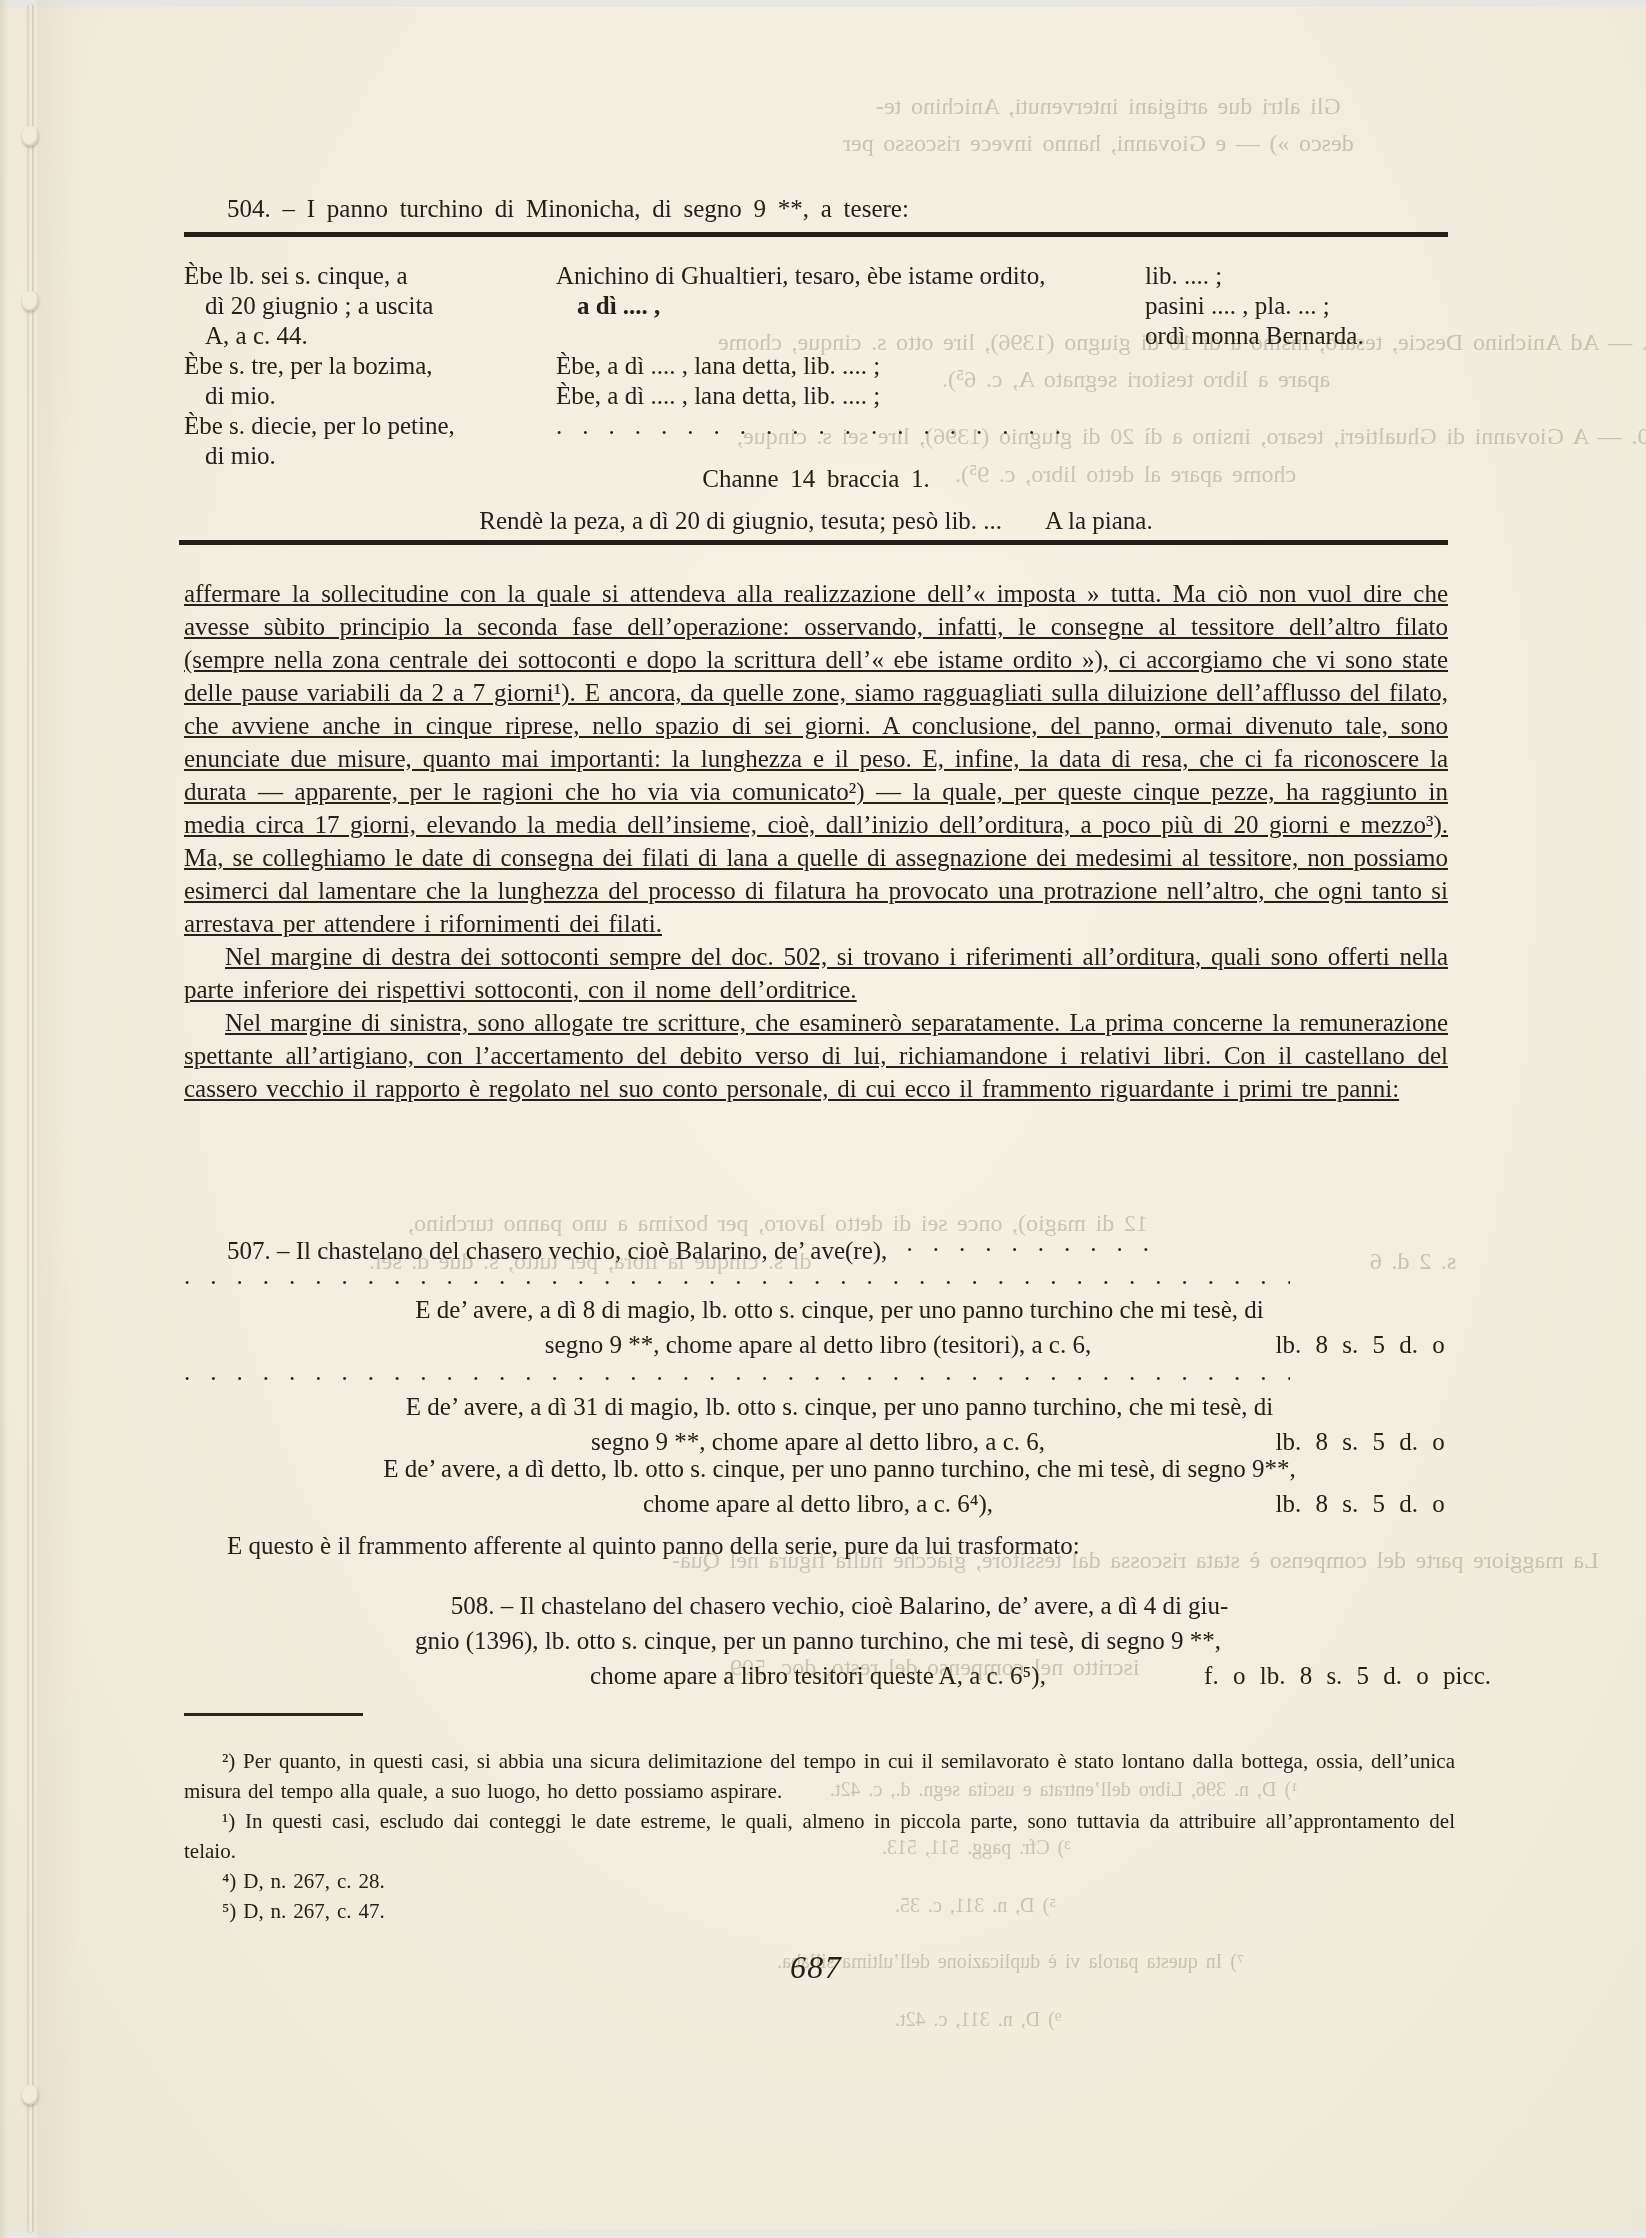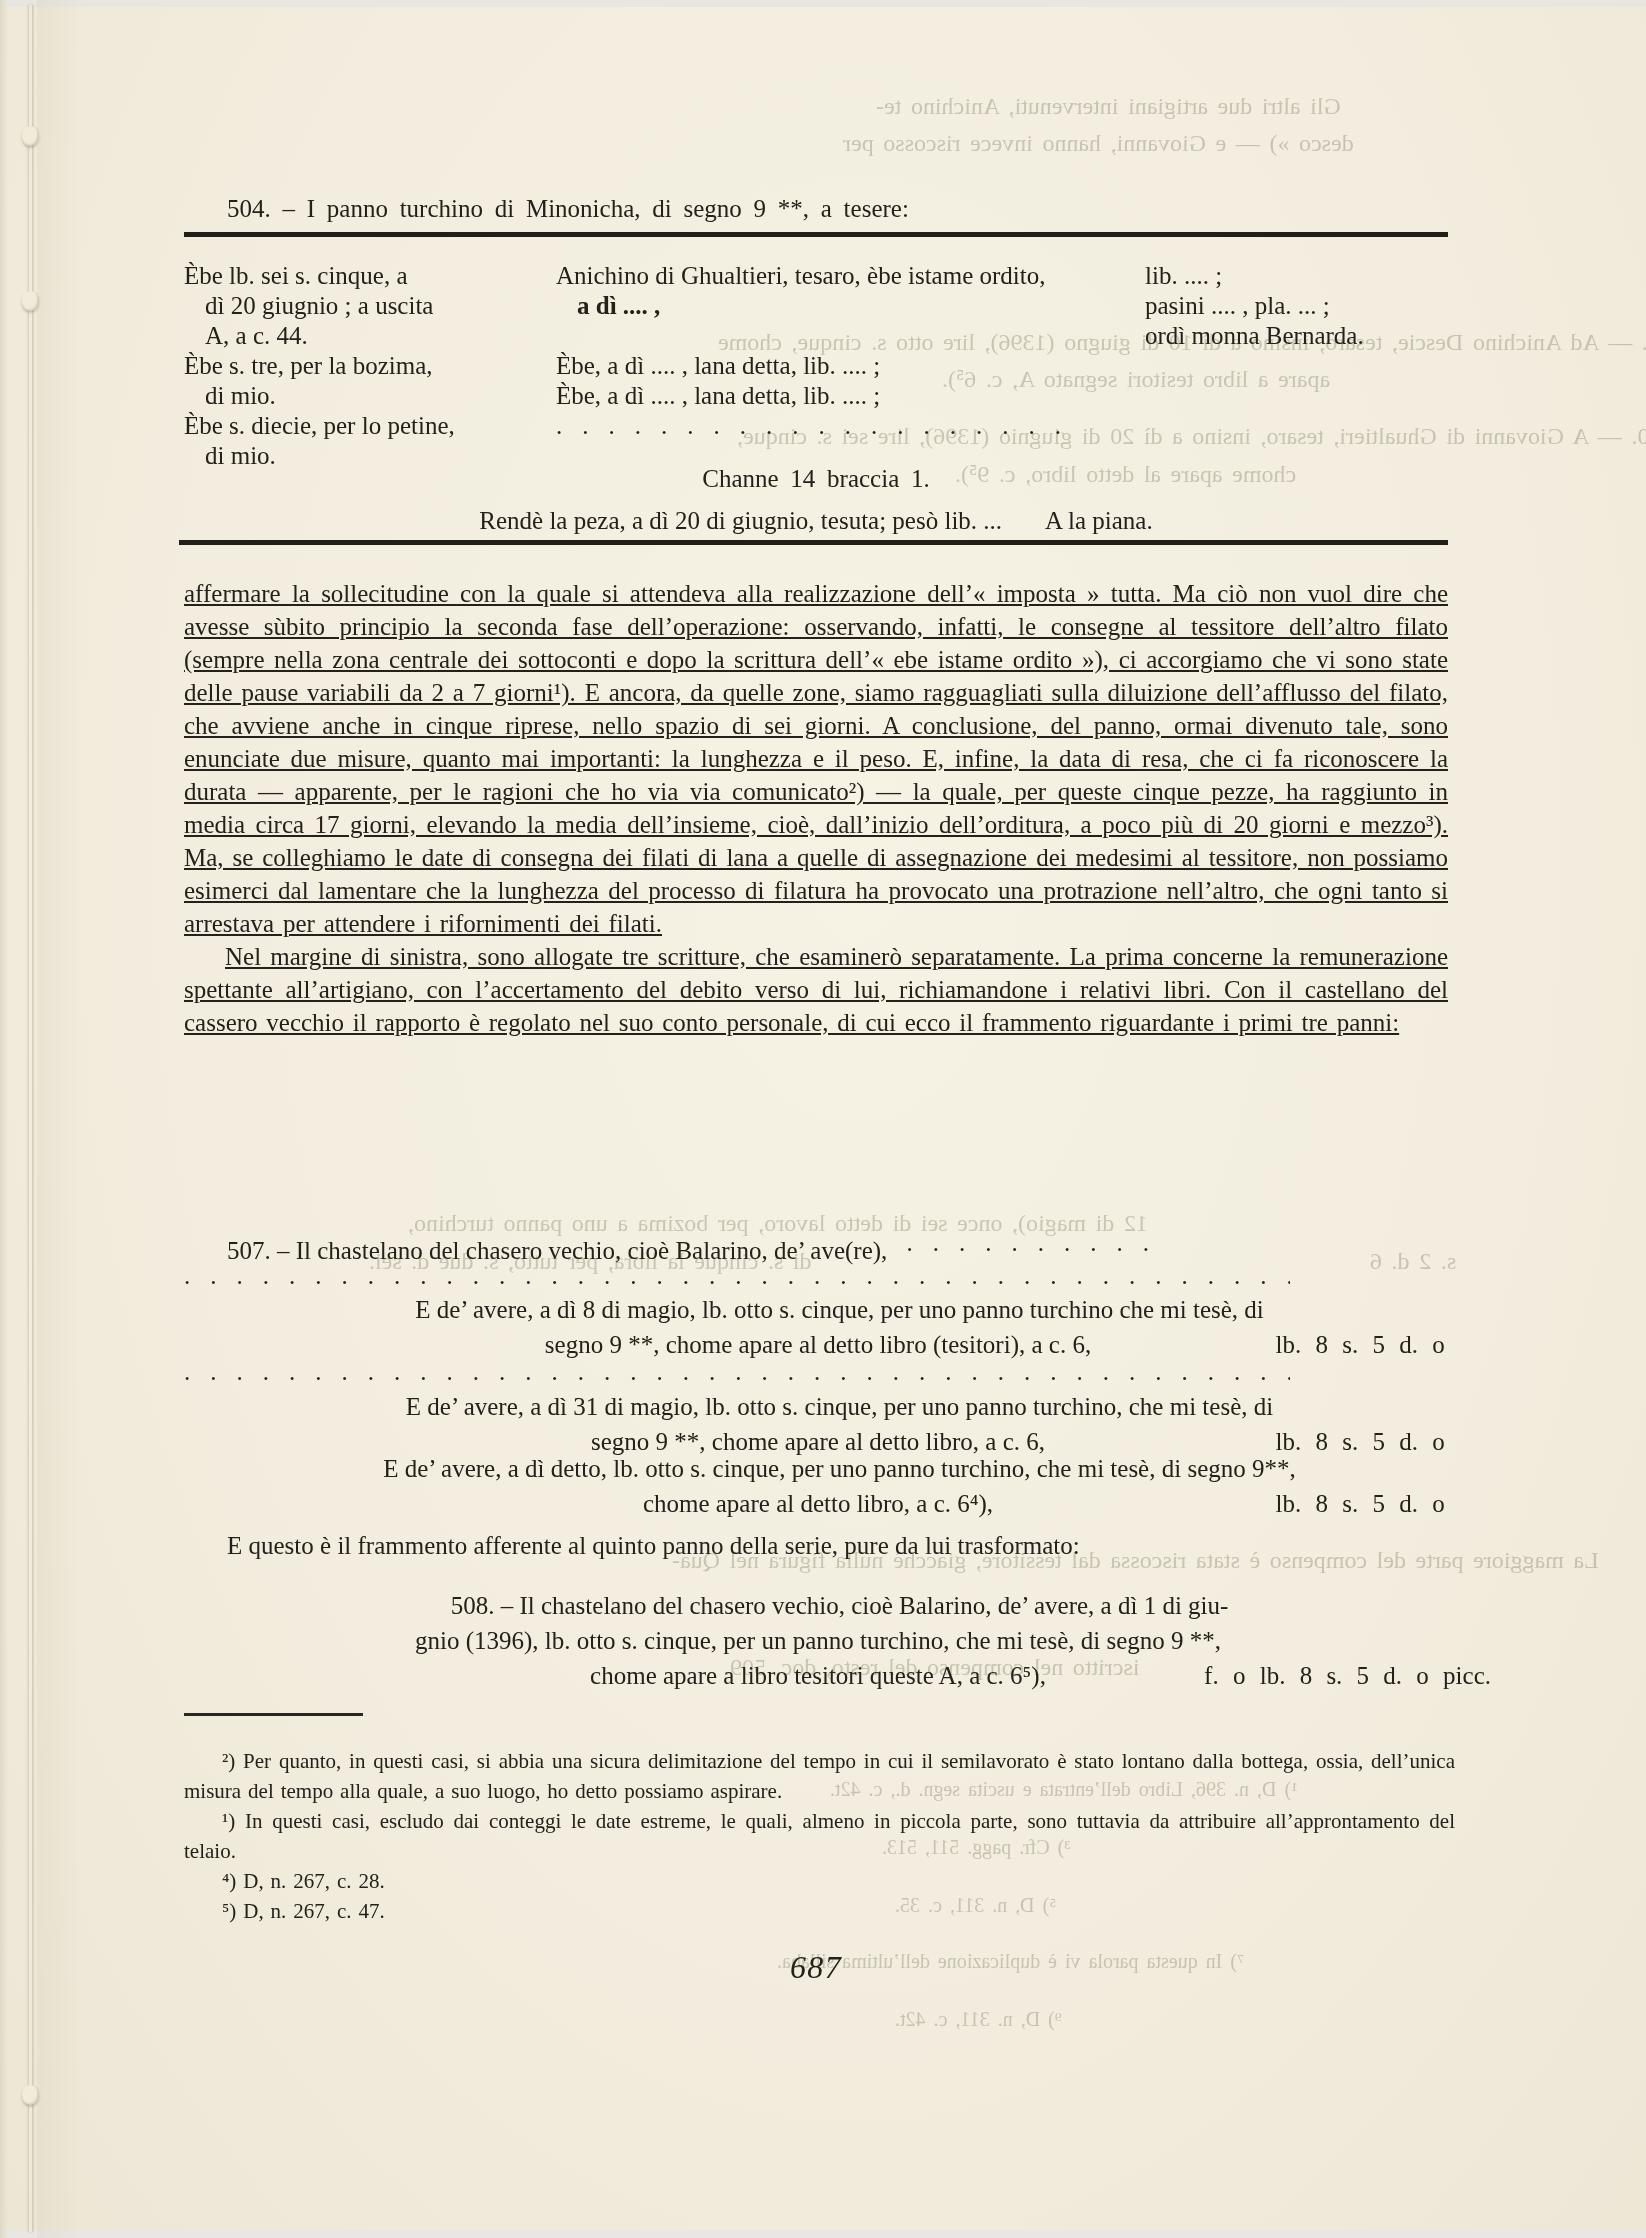--- a/index.html
+++ b/index.html
@@ -127,20 +127,21 @@
     </div>
 
     <div class="abs centered ws" style="top:462px;">Channe 14 braccia 1.</div>
     <div class="abs centered" style="top:504px;">
       <span>Rendè la peza, a dì 20 di giugnio, tesuta; pesò lib. ...</span><span class="rende-gap"></span><span>A la piana.</span>
     </div>
     <div class="abs rule" style="top:540px;left:-5.3px;width:1269px;"></div>
 
     <div class="abs" style="top:577px;text-decoration:underline;">
       <div class="just">affermare la sollecitudine con la quale si attendeva alla realizzazione dell’« imposta » tutta. Ma ciò non vuol dire che avesse sùbito principio la seconda fase dell’operazione: osservando, infatti, le consegne al tessitore dell’altro filato (sempre nella zona centrale dei sottoconti e dopo la scrittura dell’« ebe istame ordito »), ci accorgiamo che vi sono state delle pause variabili da 2 a 7 giorni¹). E ancora, da quelle zone, siamo ragguagliati sulla diluizione dell’afflusso del filato, che avviene anche in cinque riprese, nello spazio di sei giorni. A conclusione, del panno, ormai divenuto tale, sono enunciate due misure, quanto mai importanti: la lunghezza e il peso. E, infine, la data di resa, che ci fa riconoscere la durata — apparente, per le ragioni che ho via via comunicato²) — la quale, per queste cinque pezze, ha raggiunto in media circa 17 giorni, elevando la media dell’insieme, cioè, dall’inizio dell’orditura, a poco più di 20 giorni e mezzo³). Ma, se colleghiamo le date di consegna dei filati di lana a quelle di assegnazione dei medesimi al tessitore, non possiamo esimerci dal lamentare che la lunghezza del processo di filatura ha provocato una protrazione nell’altro, che ogni tanto si arrestava per attendere i rifornimenti dei filati.</div>
+      <div class="just ind">Nel margine di destra dei sottoconti sempre del doc. 502, si trovano i riferimenti all’orditura, quali sono offerti nella parte inferiore dei rispettivi sottoconti, con il nome dell’orditrice.</div>
       <div class="just ind">Nel margine di sinistra, sono allogate tre scritture, che esaminerò separatamente. La prima concerne la remunerazione spettante all’artigiano, con l’accertamento del debito verso di lui, richiamandone i relativi libri. Con il castellano del cassero vecchio il rapporto è regolato nel suo conto personale, di cui ecco il frammento riguardante i primi tre panni:</div>
     </div>
 
     <div class="abs" style="top:1226px;">
       <span style="padding-left:43px;">507. – Il chastelano del chasero vechio, cioè Balarino, de’ ave(re),</span>
       <span class="leader-inline" style="padding-left:13px;">..........</span>
     </div>
 
     <div class="abs leader" style="top:1259px;width:1106px;">............................................</div>
 
@@ -157,21 +158,21 @@
     </div>
 
     <div class="entry" style="top:1451px;">
       <div class="eline" style="padding-left:43px;">E de’ avere, a dì detto, lb. otto s. cinque, per uno panno turchino, che mi tesè, di segno 9**,</div>
       <div class="eline"><span>chome apare al detto libro, a c. 6⁴),</span><span class="amt">lb. 8 s. 5 d. o</span></div>
     </div>
 
     <div class="abs" style="top:1529px;text-indent:43px;">E questo è il frammento afferente al quinto panno della serie, pure da lui trasformato:</div>
 
     <div class="entry" style="top:1588px;">
-      <div class="eline" style="padding-left:43px;">508. – Il chastelano del chasero vechio, cioè Balarino, de’ avere, a dì 1 di giu-</div>
+      <div class="eline" style="padding-left:43px;">508. – Il chastelano del chasero vechio, cioè Balarino, de’ avere, a dì 4 di giu-</div>
       <div class="eline">gnio (1396), lb. otto s. cinque, per un panno turchino, che mi tesè, di segno 9 **,</div>
       <div class="eline"><span>chome apare a libro tesitori queste A, a c. 6⁵),</span><span class="amt amt-out">f. o lb. 8 s. 5 d. o picc.</span></div>
     </div>
 
     <div class="abs rule-thin" style="top:1713px;width:179px;"></div>
 
     <div class="footnotes">
       <div class="fn">²) Per quanto, in questi casi, si abbia una sicura delimitazione del tempo in cui il semilavorato è stato lontano dalla bottega, ossia, dell’unica misura del tempo alla quale, a suo luogo, ho detto possiamo aspirare.</div>
       <div class="fn">¹) In questi casi, escludo dai conteggi le date estreme, le quali, almeno in piccola parte, sono tuttavia da attribuire all’approntamento del telaio.</div>
       <div class="fn">⁴) D, n. 267, c. 28.</div>

